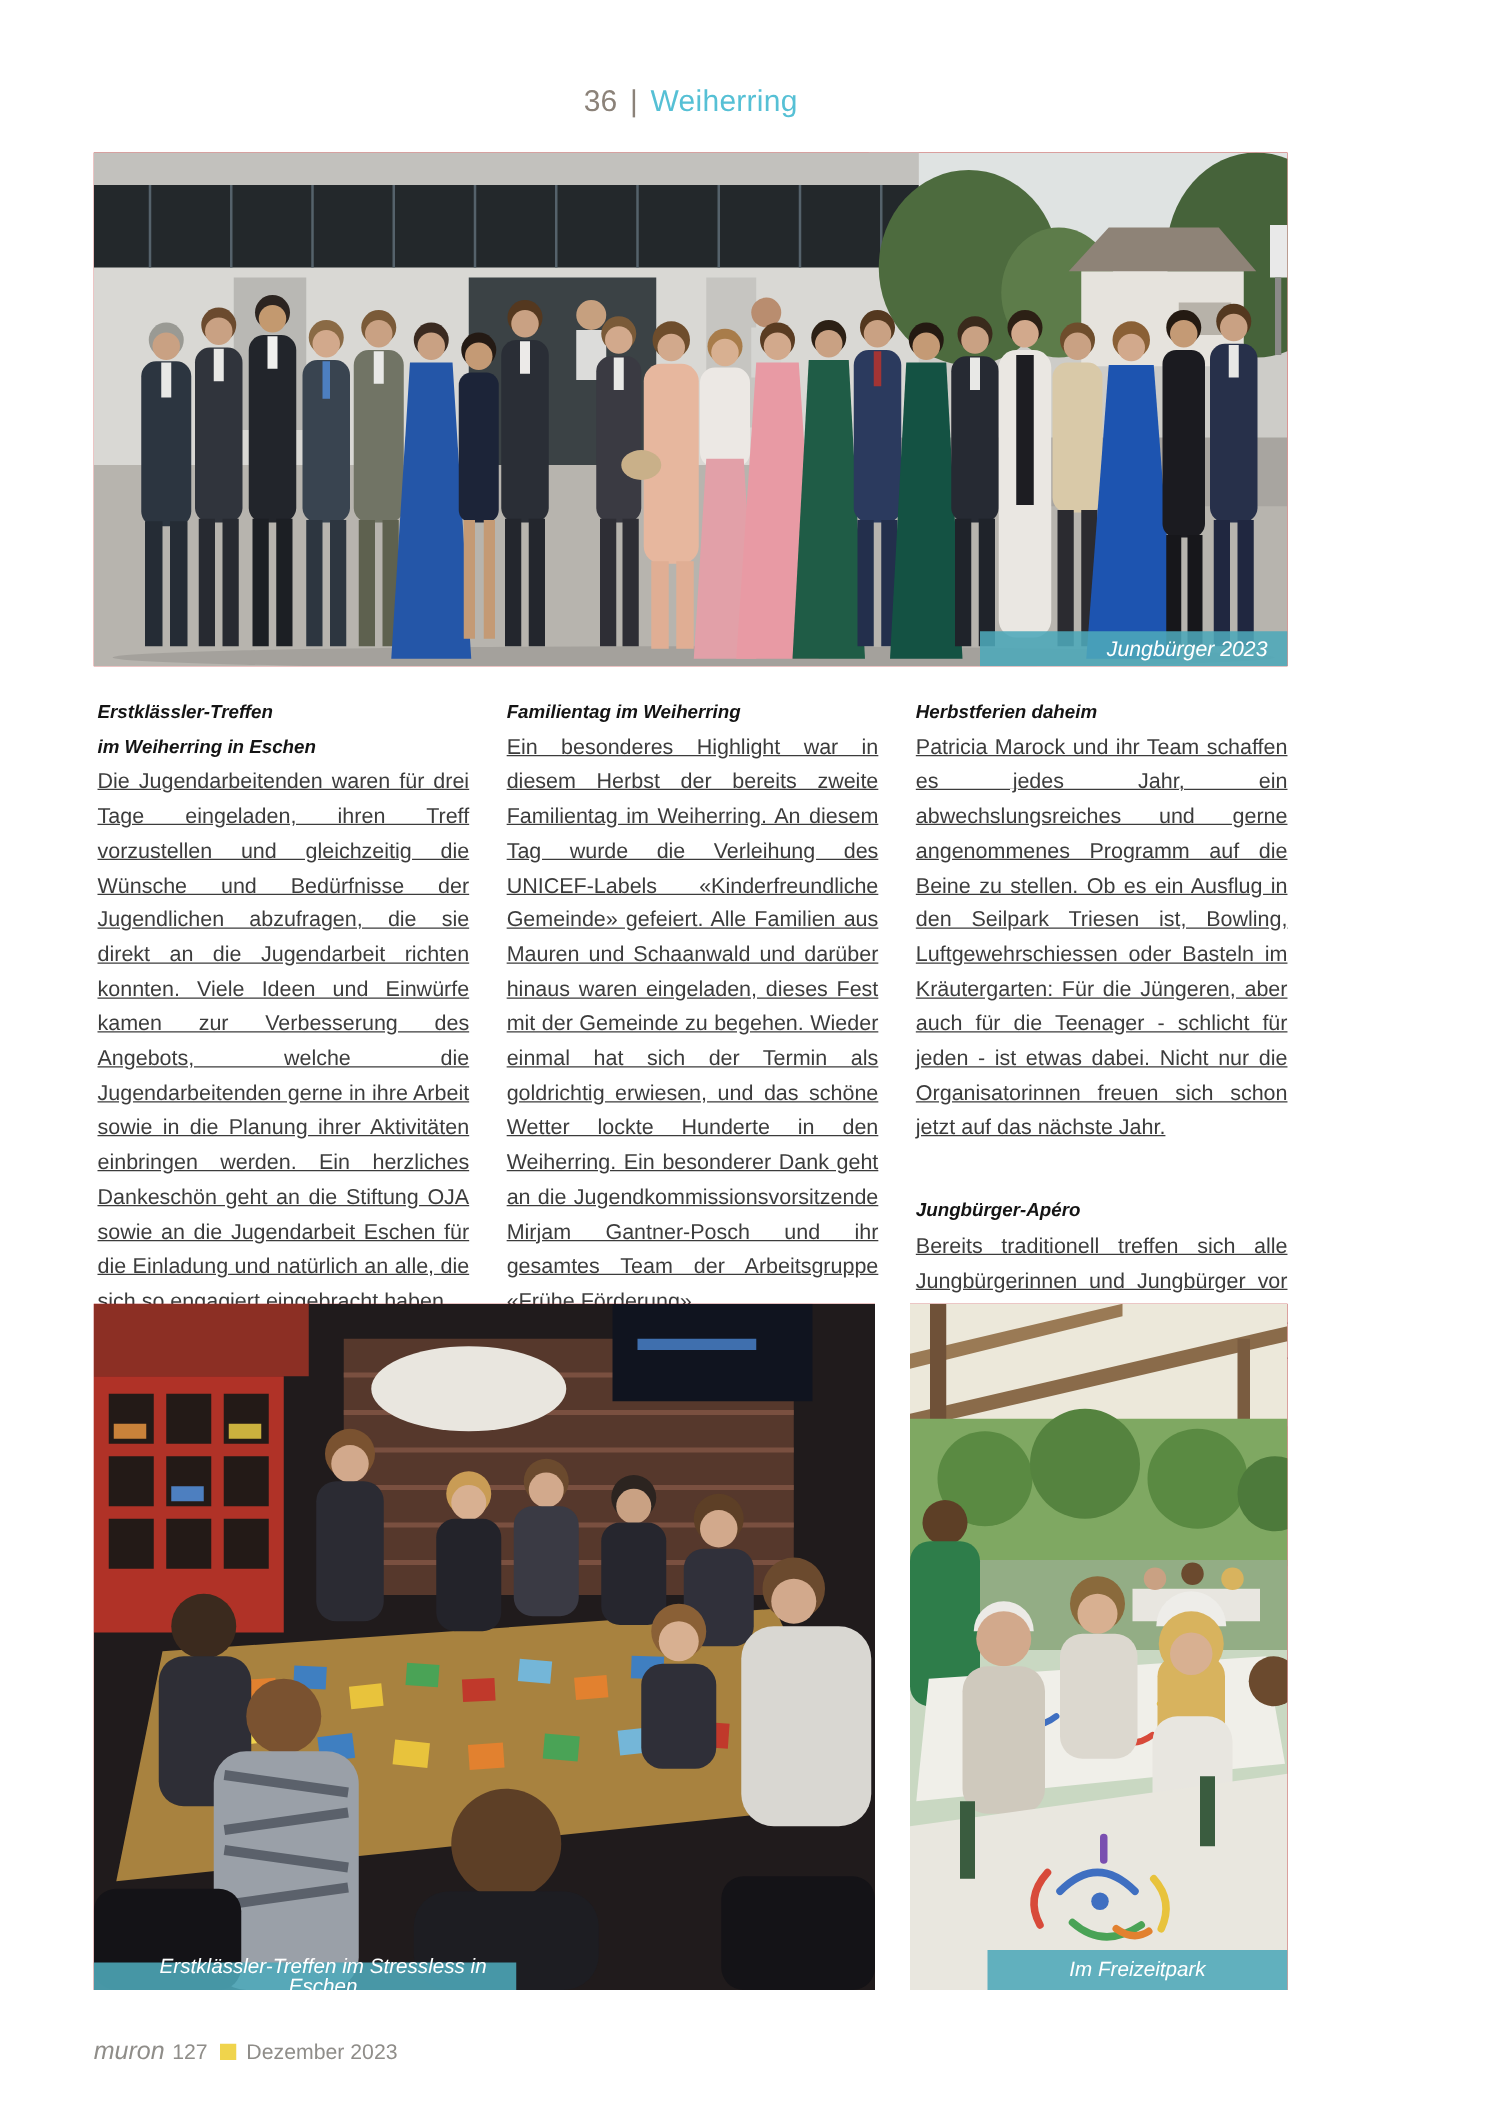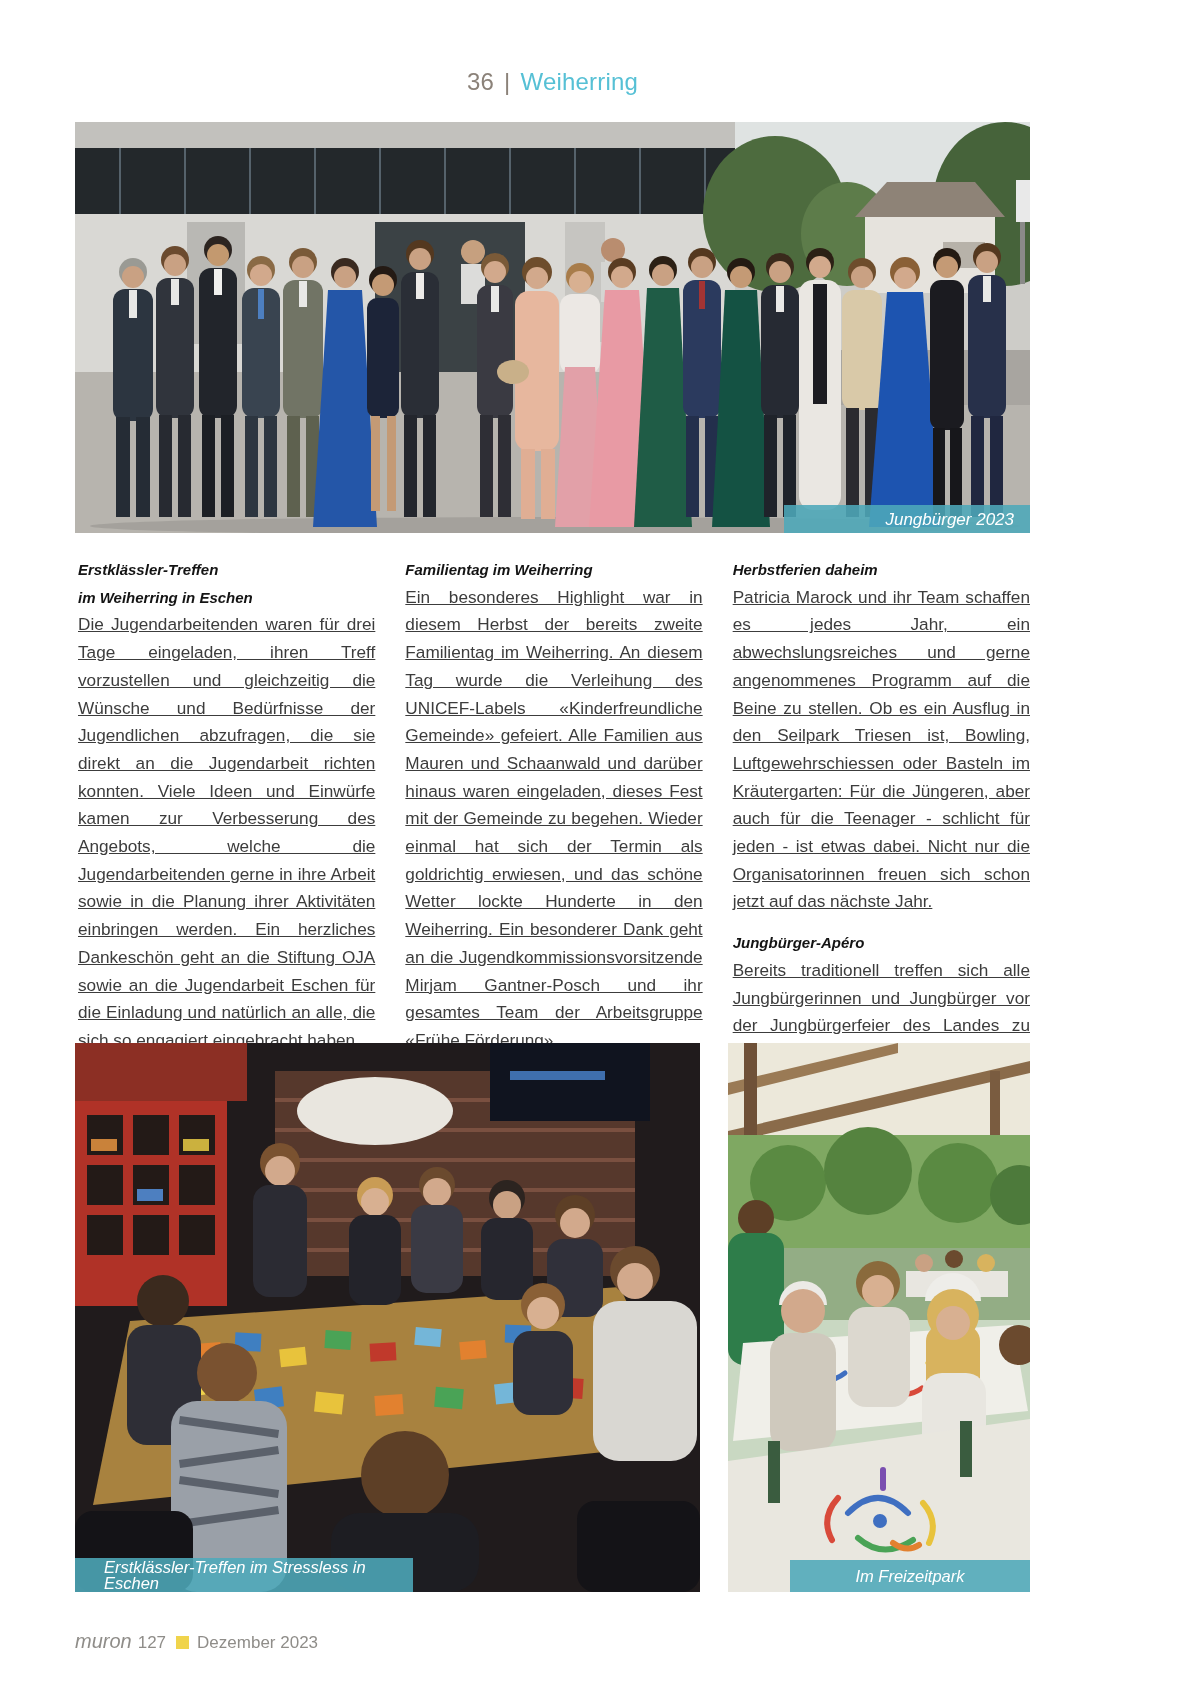--- a/index.html
+++ b/index.html
@@ -10,45 +10,45 @@
   }
   
   .page-header {
     position:absolute; top:68px; left:75px; width:955px;
     text-align:center; font-size:24px; letter-spacing:0.2px;
   }
   .page-header .num { color:#8b8279; }
   .page-header .divider { color:#8b8279; margin:0 10px; }
   .page-header .section { color:#56c0d5; }
   
-  .photo { position:absolute; overflow:hidden; background:#b91c1c; }
+  .photo { position:absolute; overflow:hidden; background:#b91c1c;text-align:center; }
   .photo svg { display:block; width:100%; height:100%; }
   .photo-top { left:75px; top:122px; width:955px; height:411px; }
   .photo-bl  { left:75px; top:1043px; width:625px; height:549px; }
   .photo-br  { left:728px; top:1043px; width:302px; height:549px;text-decoration:underline; }
   .caption {
     position:absolute; bottom:0; display:flex; align-items:center;
     background:rgba(77,168,185,0.88); color:#ffffff; font-style:italic;
     font-size:17px; line-height:1;
   }
   .caption.cap-top { right:0; height:28px; width:246px; justify-content:flex-end; padding-right:16px; }
-  .caption.cap-bl  { left:0; height:34px; width:338px; justify-content:flex-start; padding-left:29px; font-size:16.5px; }
+  .caption.cap-bl  { left:0; height:22px; width:338px; justify-content:flex-start; padding-left:29px; font-size:16.5px; }
   .caption.cap-br  { right:0; height:32px; width:240px; justify-content:center; font-size:16.5px; }
   
   .columns {
     position:absolute; left:78px; top:556px; width:952px;
     display:flex; gap:30px;
   }
   .col { flex:1 1 0; font-size:17.2px; line-height:27.7px; text-align:justify;
          hyphens:auto; -webkit-hyphens:auto; color:#3c3c3c; }
   .col h3 {
     margin:0; font-size:15px; line-height:27.7px; font-style:italic;
     font-weight:bold; color:#141414; text-align:left;
   }
-  .col h3.second { margin-top:13px; }
+  .col h3.second { margin-top:39px; }
   .col p { margin:0;text-decoration:underline; }
   
   .page-footer {
     position:absolute; left:75px; top:1630px; width:955px;
     color:#8f8d89; font-size:17px;
   }
   .page-footer .mag { font-style:italic; font-size:20px; margin-right:6px; }
   .page-footer .sq {
     display:inline-block; width:13px; height:13px; background:#f0d44c;
     margin:0 8px 0 10px; vertical-align:-1px;

